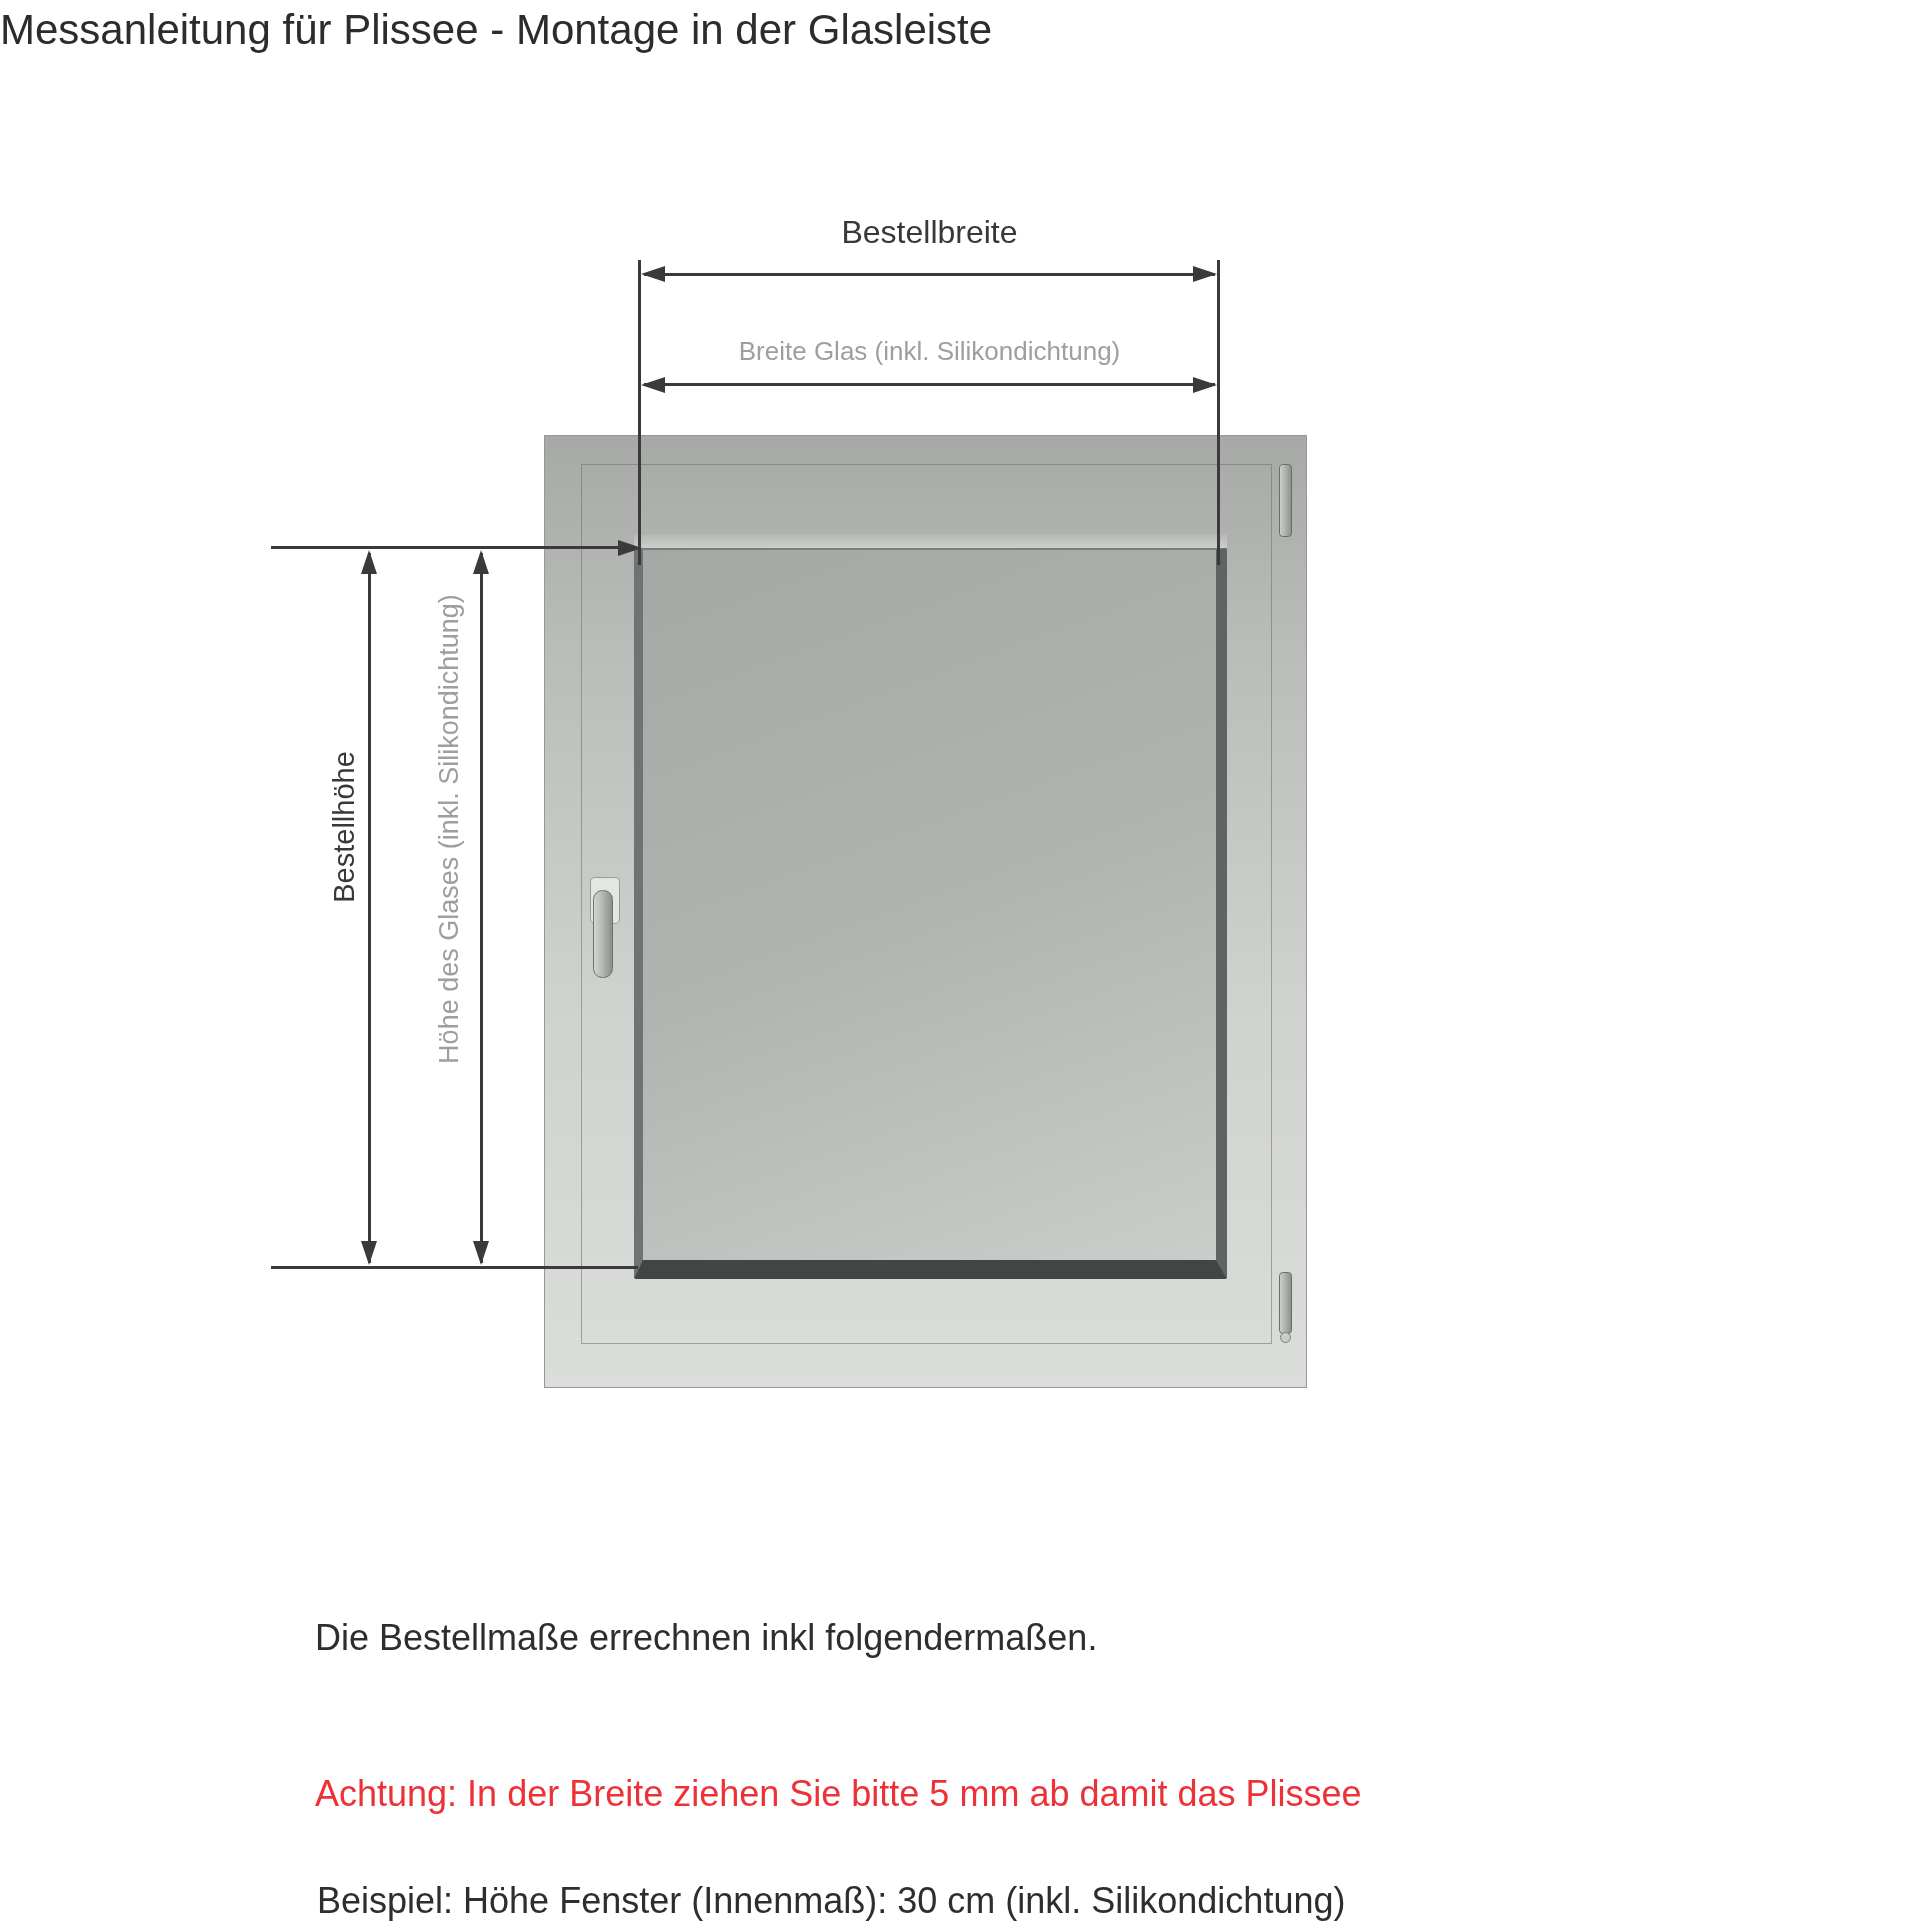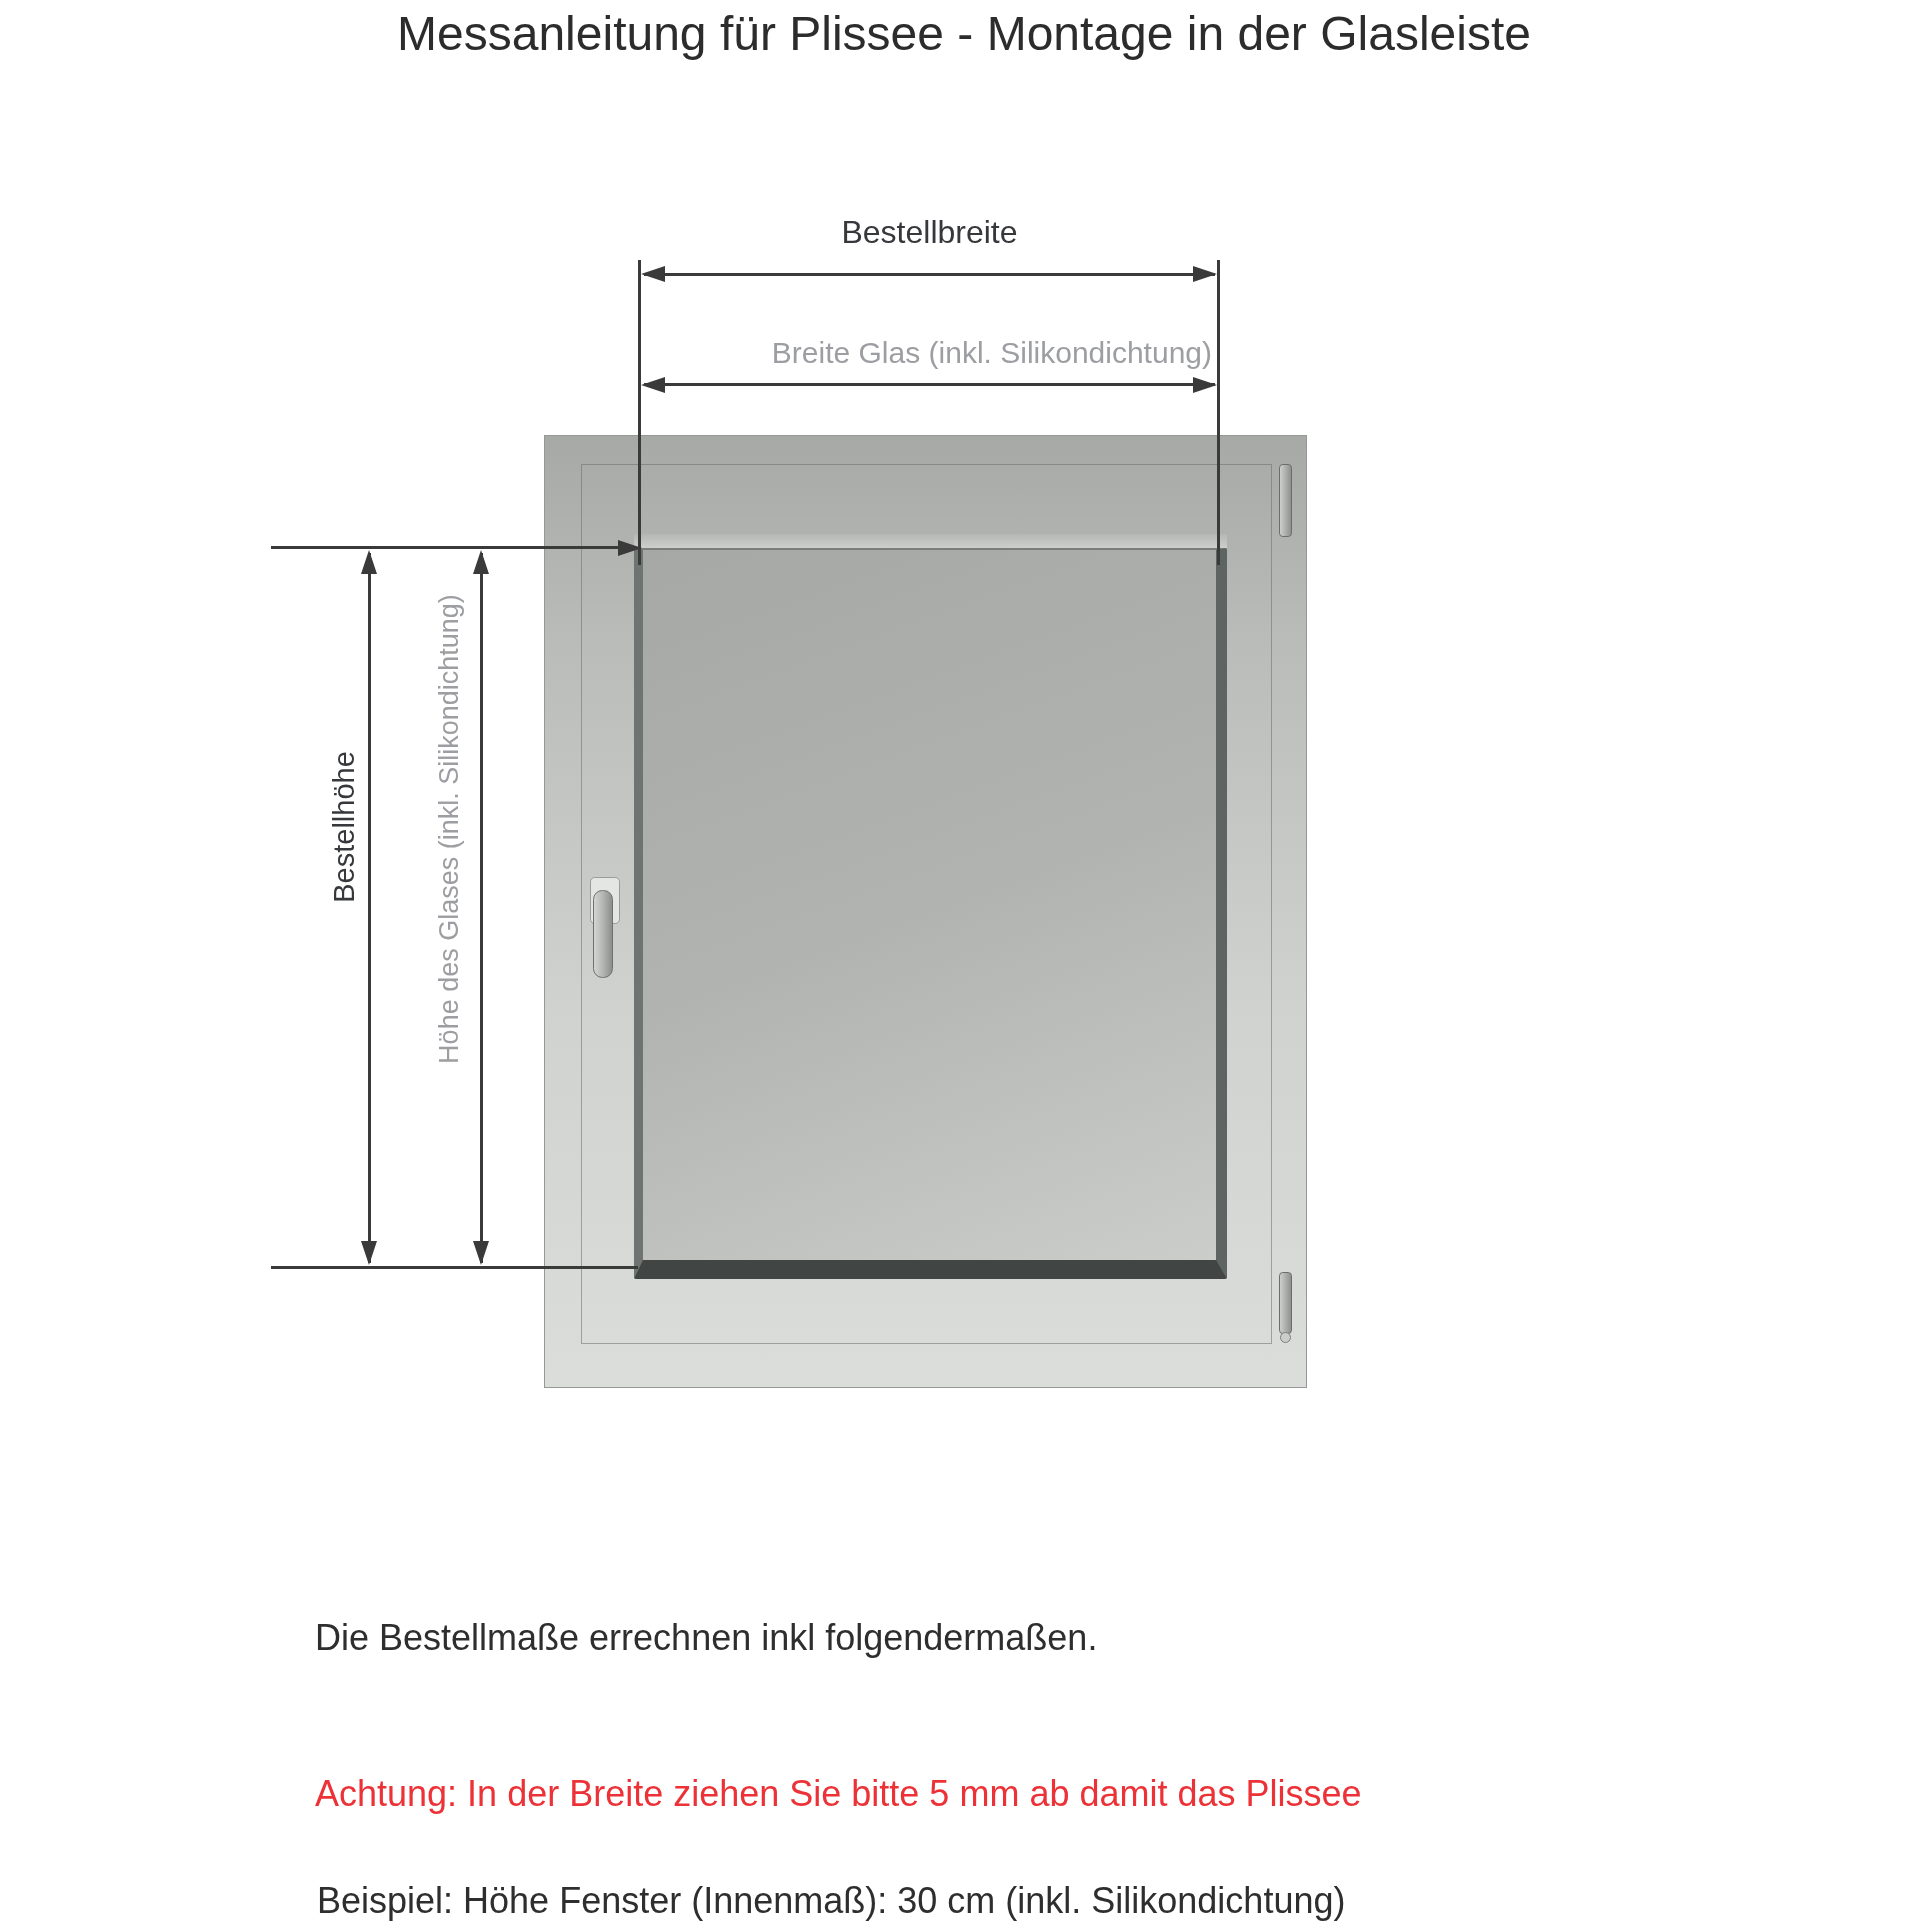--- a/index.html
+++ b/index.html
@@ -1,21 +1,21 @@
 <!DOCTYPE html>
 <html style="font-size:15px"><head>
 <meta charset="utf-8">
 <style>
   html,body{margin:0;padding:0;background:#ffffff;}
   body{width:1928px;height:1928px;position:relative;overflow:hidden;
        font-family:"Liberation Sans", sans-serif;color:#2e2e2e;}
 
   
-  .title{position:absolute;left:0;top:5.6px;width:1928px;text-align:center;
-         font-size:48px;font-weight:400;letter-spacing:0;color:#2c2c2c;}
+  .title{position:absolute;left:0;top:5.6px;width:1928px;
+         font-size:42px;font-weight:400;letter-spacing:0;color:#2c2c2c;}
 
   
   .window{position:absolute;left:544px;top:435px;width:763px;height:953px;
           background:linear-gradient(180deg,#a6a9a6 0%,#b9bcb9 22%,#d0d2cf 60%,#dbddda 100%);
           border:0.9px solid #969895;box-sizing:border-box;}
   .sash-line{position:absolute;left:36px;top:28px;right:34px;bottom:43px;
           border:0.9px solid rgba(110,112,109,0.55);}
   .glass-highlight{position:absolute;left:89px;top:98px;width:593px;height:14px;
           background:linear-gradient(180deg,#b4b7b4,#cdcfcc);}
   .glass{position:absolute;left:89px;top:112px;width:593px;height:731px;box-sizing:border-box;
@@ -43,21 +43,21 @@
   .ah-left {border-width:8.5px 24.5px 8.5px 0;border-color:transparent #3a3a3a transparent transparent;}
   .ah-right{border-width:8.5px 0 8.5px 24.5px;border-color:transparent transparent transparent #3a3a3a;}
   .ah-up   {border-width:0 8.5px 24.5px 8.5px;border-color:transparent transparent #3a3a3a transparent;}
   .ah-down {border-width:24.5px 8.5px 0 8.5px;border-color:#3a3a3a transparent transparent transparent;}
 
   
   .dim-label{position:absolute;text-align:center;}
   .lab-dark{color:#36383b;}
   .lab-gray{color:#9c9ea1;}
   .order-width-label{left:647px;top:214px;width:565px;font-size:32px;}
-  .glass-width-label{left:647px;top:336px;width:565px;font-size:30px;text-align:right;}
+  .glass-width-label{left:647px;top:336px;width:565px;font-size:26px;}
   .vrot{display:flex;align-items:center;justify-content:center;transform:rotate(-90deg);}
   .order-height-label{left:61px;top:808px;width:565px;height:38px;font-size:29px;}
   .glass-height-label{left:166px;top:810px;width:565px;height:38px;font-size:27px;}
 
   
   .textblock{position:absolute;left:315px;top:1508px;font-size:36px;line-height:52px;
              white-space:pre;color:#2e2e2e;}
   .warn{color:#ed3237;}
   .example{position:absolute;left:317px;top:1771px;font-size:36px;line-height:52px;
              white-space:pre;color:#2e2e2e;}

